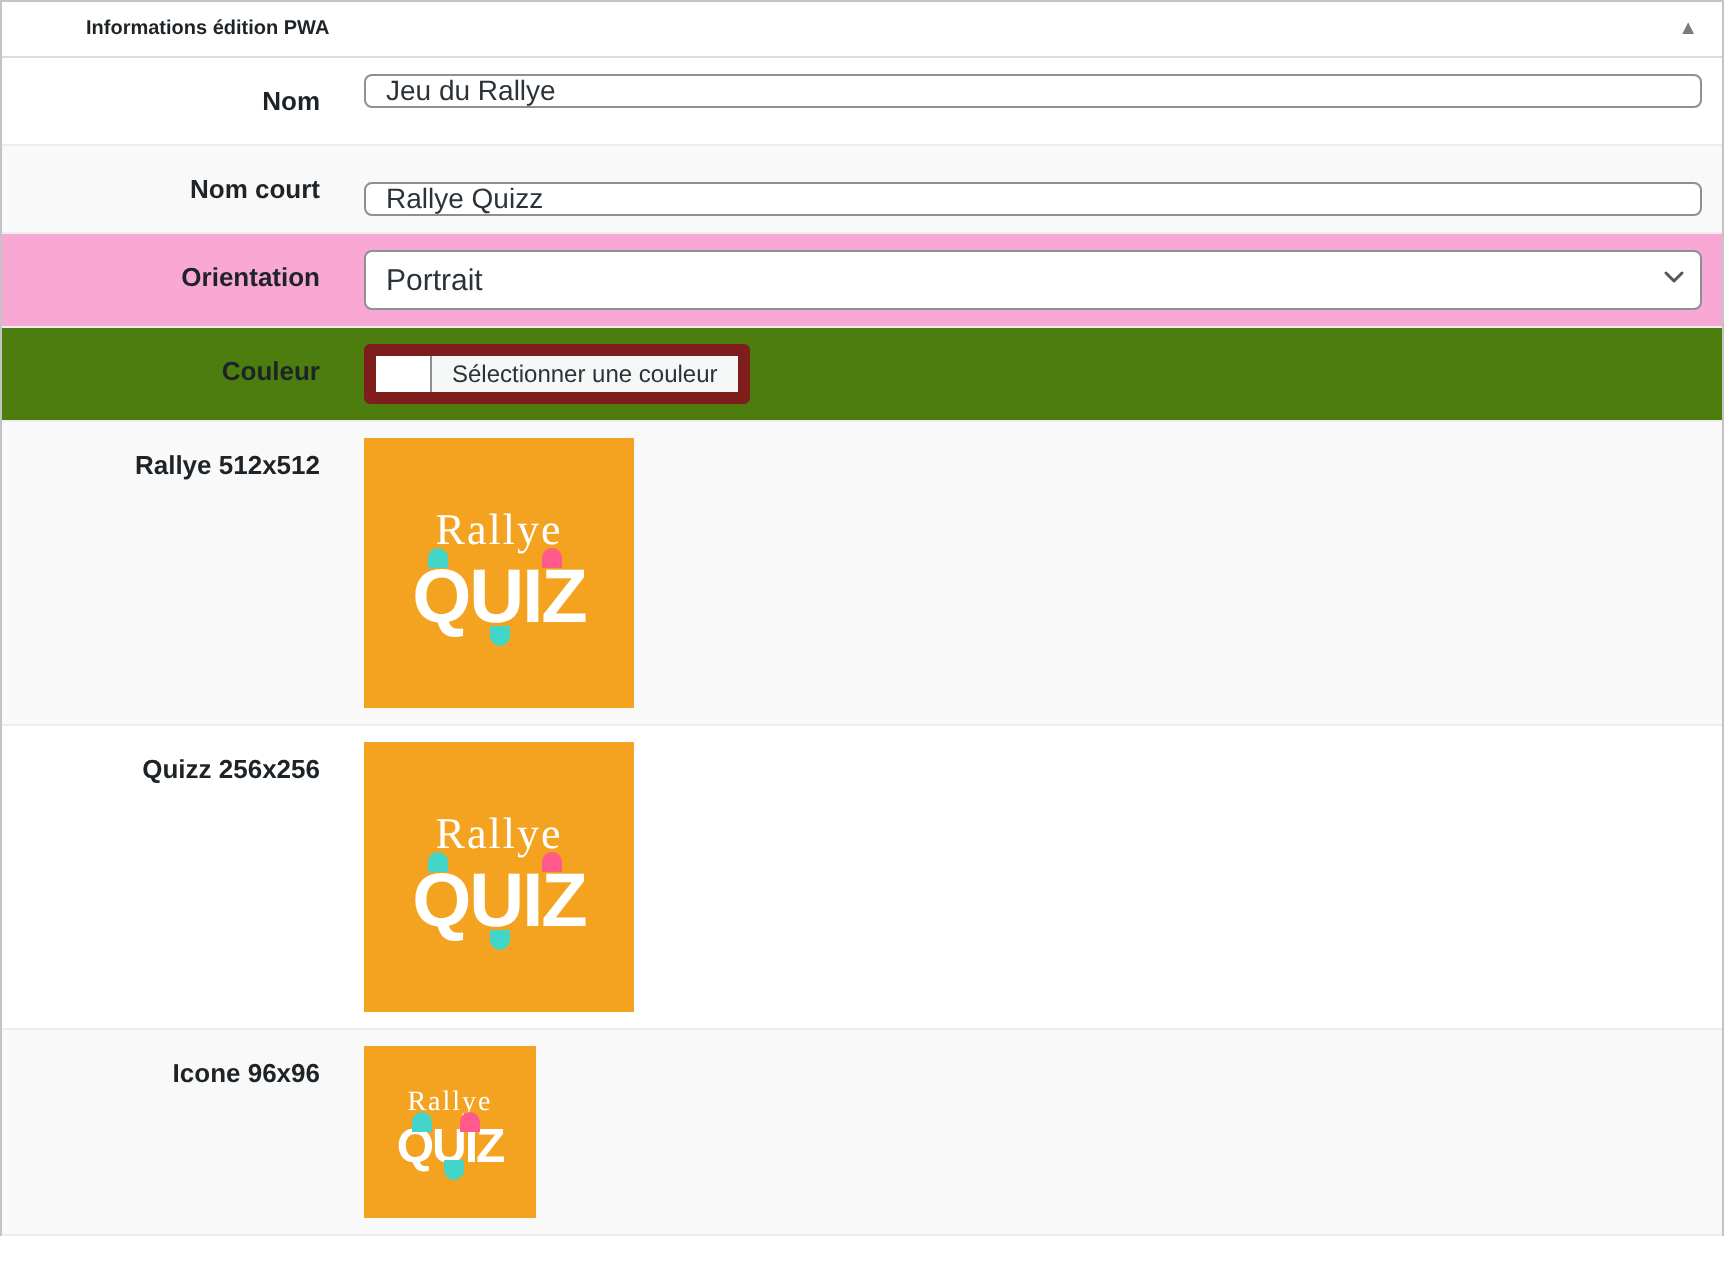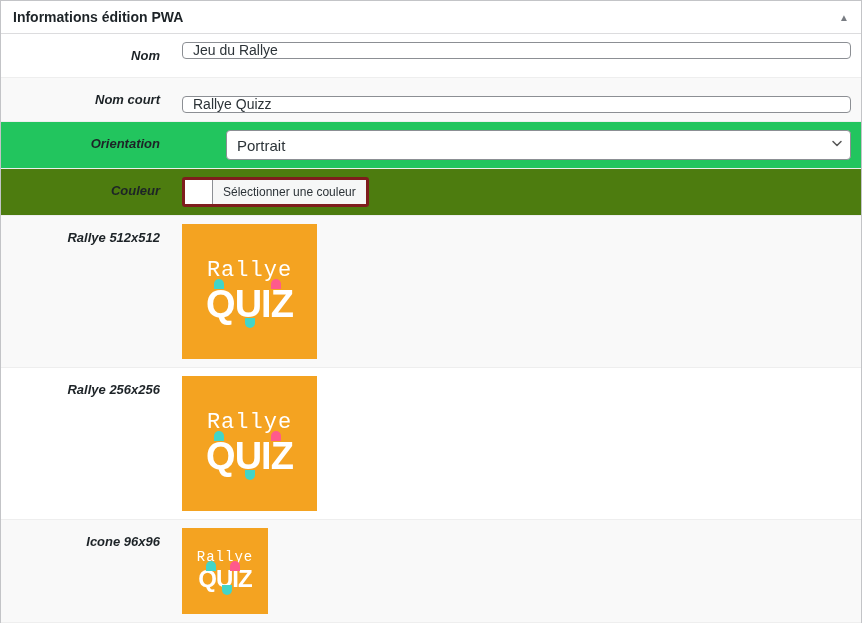--- a/index.html
+++ b/index.html
@@ -21,23 +21,24 @@
     .panel-header {
       display: flex;
       justify-content: space-between;
       align-items: center;
       padding: 8px 12px;
       background: #ffffff;
       border-bottom: 1px solid #dcdcde;
       cursor: pointer;
     }
     .panel-title {
-      font-size: 14px;
+      font-size: 10px;
       font-weight: 600;
       color: #1d2327;
+      margin-left: 30px;
     }
     .collapse-icon {
       color: #787c82;
       font-size: 10px;
     }
     .form-row {
       display: flex;
       border-bottom: 1px solid #eeeeee;
       background: #ffffff;
     }
@@ -46,21 +47,20 @@
     }
     .label-cell {
       width: 175px;
       min-width: 175px;
       padding: 14px 16px 14px 10px;
       text-align: right;
       font-weight: 600;
       font-size: 13px;
       color: #1d2327;
       background: transparent;
-      font-style: italic;
     }
     .value-cell {
       flex: 1;
       padding: 8px 10px 8px 6px;
       display: flex;
       align-items: flex-start;
     }
     .text-input {
       width: 100%;
       height: 17px;
@@ -93,21 +93,21 @@
       position: absolute;
       right: 8px;
       top: 50%;
       transform: translateY(-50%);
       pointer-events: none;
       color: #555;
     }
     .color-picker {
       display: inline-flex;
       align-items: center;
-      border: 3px solid #7f1d1d;
+      border: 6px solid #7f1d1d;
       border-radius: 3px;
       background: #f6f7f7;
       height: 30px;
       overflow: hidden;
     }
     .color-swatch {
       width: 28px;
       height: 100%;
       background: #ffffff;
       border-right: 1px solid #8c8f94;
@@ -123,21 +123,21 @@
       flex-direction: column;
       justify-content: center;
       align-items: center;
       position: relative;
       overflow: hidden;
     }
     .icon-512 { width: 135px; height: 135px; }
     .icon-256 { width: 135px; height: 135px; }
     .icon-96  { width: 86px;  height: 86px; }
     .rallye-text {
-      font-family: Liberation Mono, monospace;
+      font-family: Liberation Serif, serif;
       color: #ffffff;
       font-weight: 400;
       letter-spacing: 1px;
     }
     .quiz-text {
       font-family: Arial, sans-serif;
       color: #ffffff;
       font-weight: 700;
       letter-spacing: -1px;
       position: relative;
@@ -188,21 +188,21 @@
       </div>
     </div>
 
     <div class="form-row" style="background:#f9f9f9;align-items:flex-end;">
       <div class="label-cell">Nom court</div>
       <div class="value-cell">
         <input type="text" class="text-input" value="Rallye Quizz" style="">
       </div>
     </div>
 
-    <div class="form-row" style="background:#22c55e;gap:44px;">
+    <div class="form-row" style="background:#f9a8d4;">
       <div class="label-cell">Orientation</div>
       <div class="value-cell">
         <div class="select-wrap">
           <select class="select-input">
             <option value="Portrait">Portrait</option>
           </select>
           <span class="select-chevron">
             <svg width="12" height="12" viewBox="0 0 12 12">
                 <path d="M2 4 L6 8 L10 4" stroke="#555" stroke-width="1.5" fill="none" stroke-linecap="round" stroke-linejoin="round"></path>
               </svg>
@@ -226,21 +226,21 @@
       <div class="label-cell">Rallye 512x512</div>
       <div class="value-cell icon-cell">
         <div class="icon-preview icon-512">
           <div class="rallye-text">Rallye</div>
           <div class="quiz-text">QUIZ<span class="deco d1"></span><span class="deco d2"></span><span class="deco d3"></span></div>
         </div>
       </div>
     </div>
 
     <div class="form-row" style="background:#ffffff;">
-      <div class="label-cell">Rallye 256x256</div>
+      <div class="label-cell">Quizz 256x256</div>
       <div class="value-cell icon-cell">
         <div class="icon-preview icon-256">
           <div class="rallye-text">Rallye</div>
           <div class="quiz-text">QUIZ<span class="deco d1"></span><span class="deco d2"></span><span class="deco d3"></span></div>
         </div>
       </div>
     </div>
 
     <div class="form-row" style="background:#f9f9f9;">
       <div class="label-cell">Icone 96x96</div>

